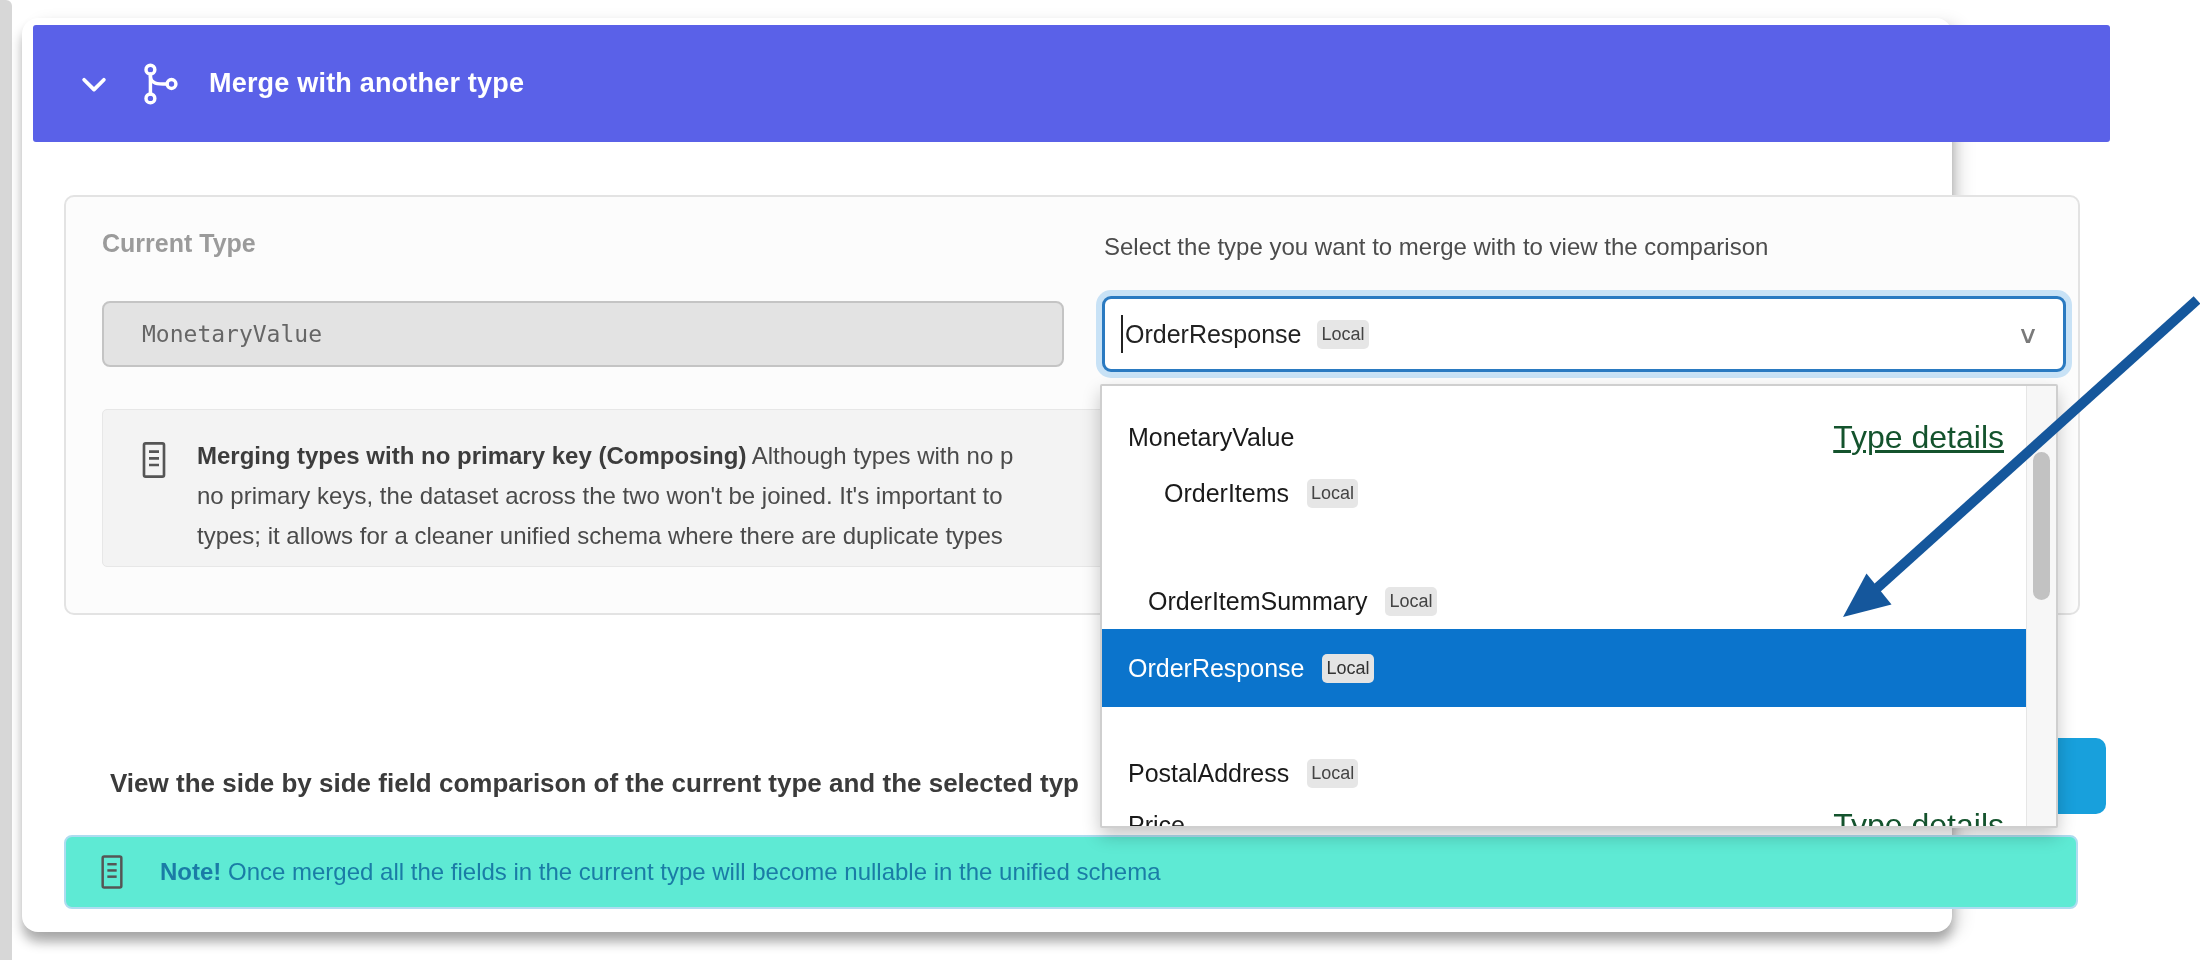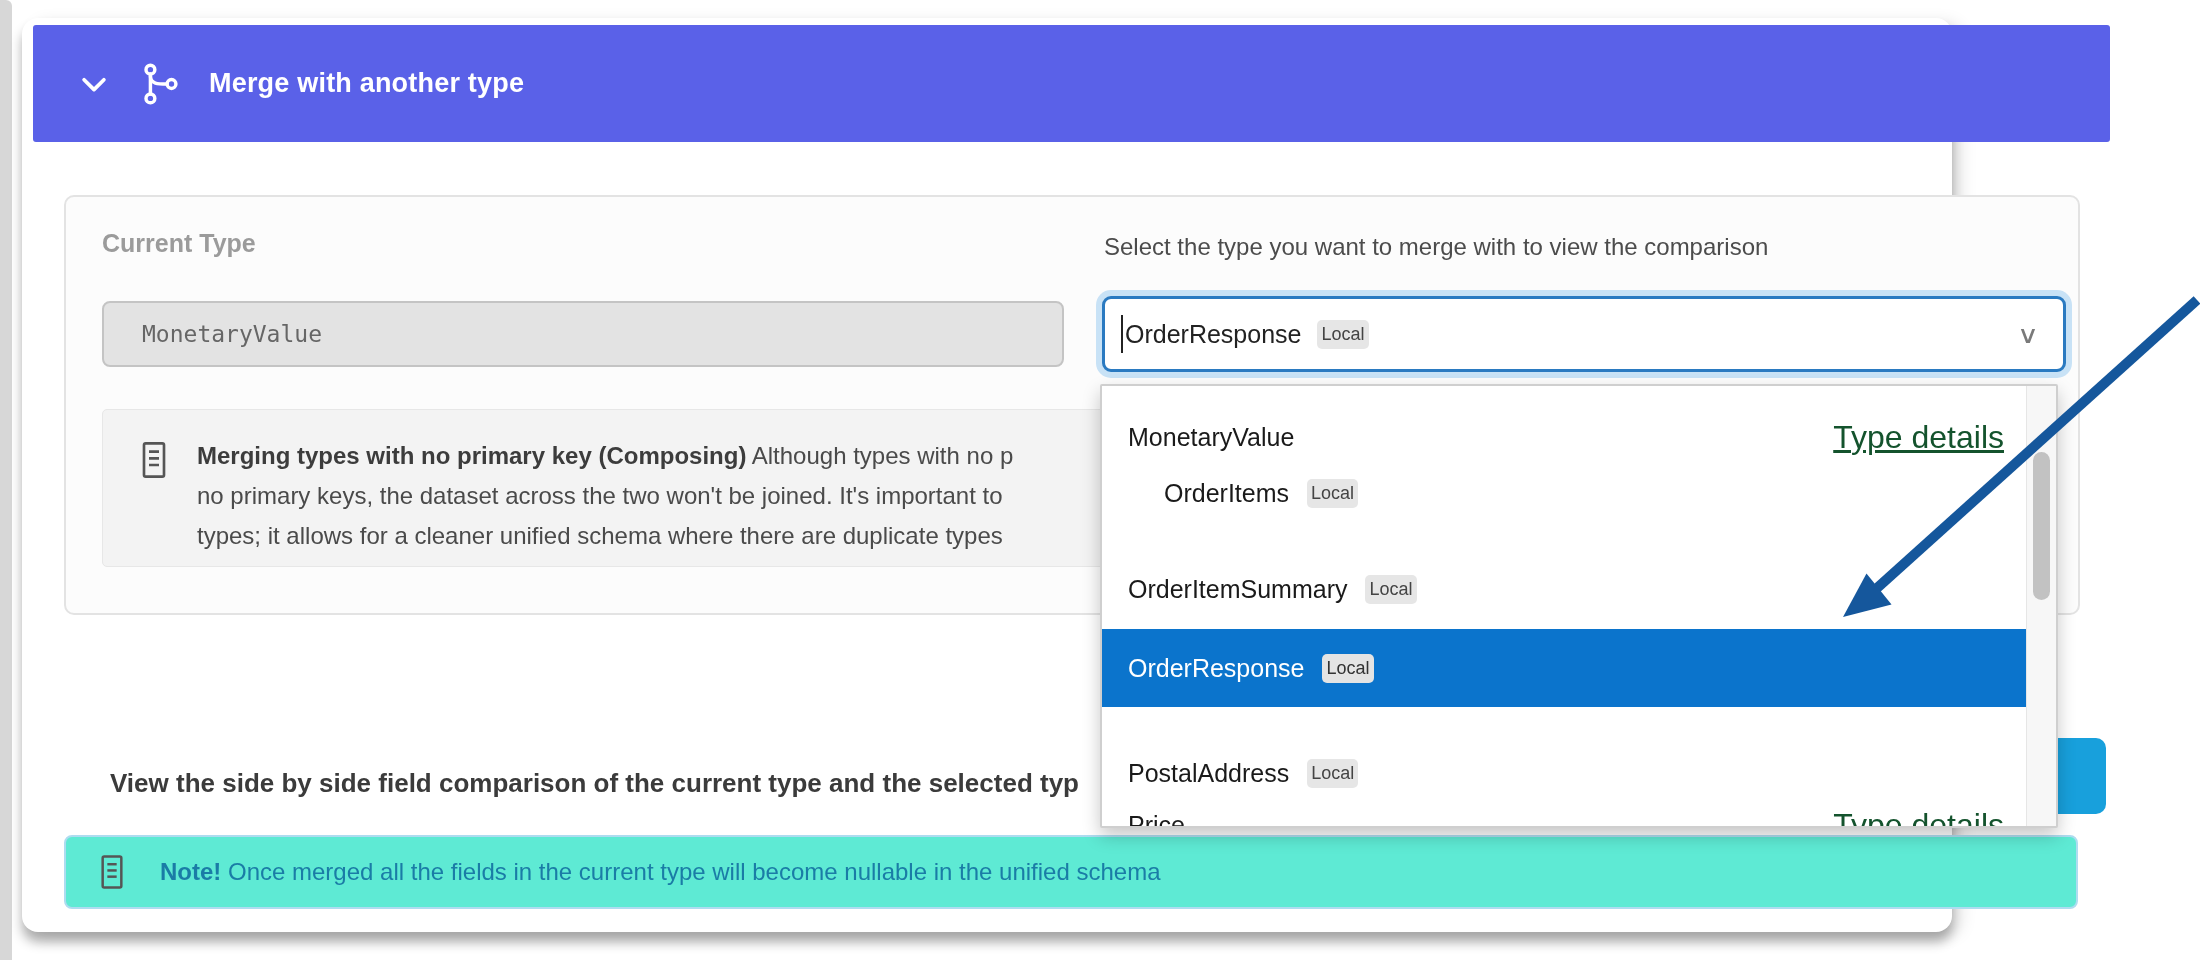--- a/index.html
+++ b/index.html
@@ -160,21 +160,21 @@
   <div class="dropdown">
     <div class="dd-content">
       <div class="dd-row" style="top:12px;">
         <span>MonetaryValue</span>
         <a class="type-details underlined">Type details</a>
       </div>
       <div class="dd-row" style="top:68px;margin-left:36px;">
         <span>OrderItems</span>
         <span class="badge">Local</span>
       </div>
-      <div class="dd-row" style="top:164px;">
+      <div class="dd-row" style="top:176px;margin-left:20px;">
         <span>OrderItemSummary</span>
         <span class="badge">Local</span>
       </div>
       <div class="dd-row selected" style="top:243px;">
         <span>OrderResponse</span>
         <span class="badge">Local</span>
       </div>
       <div class="dd-row" style="top:324px;align-items:flex-end;">
         <span>PostalAddress</span>
         <span class="badge">Local</span>

